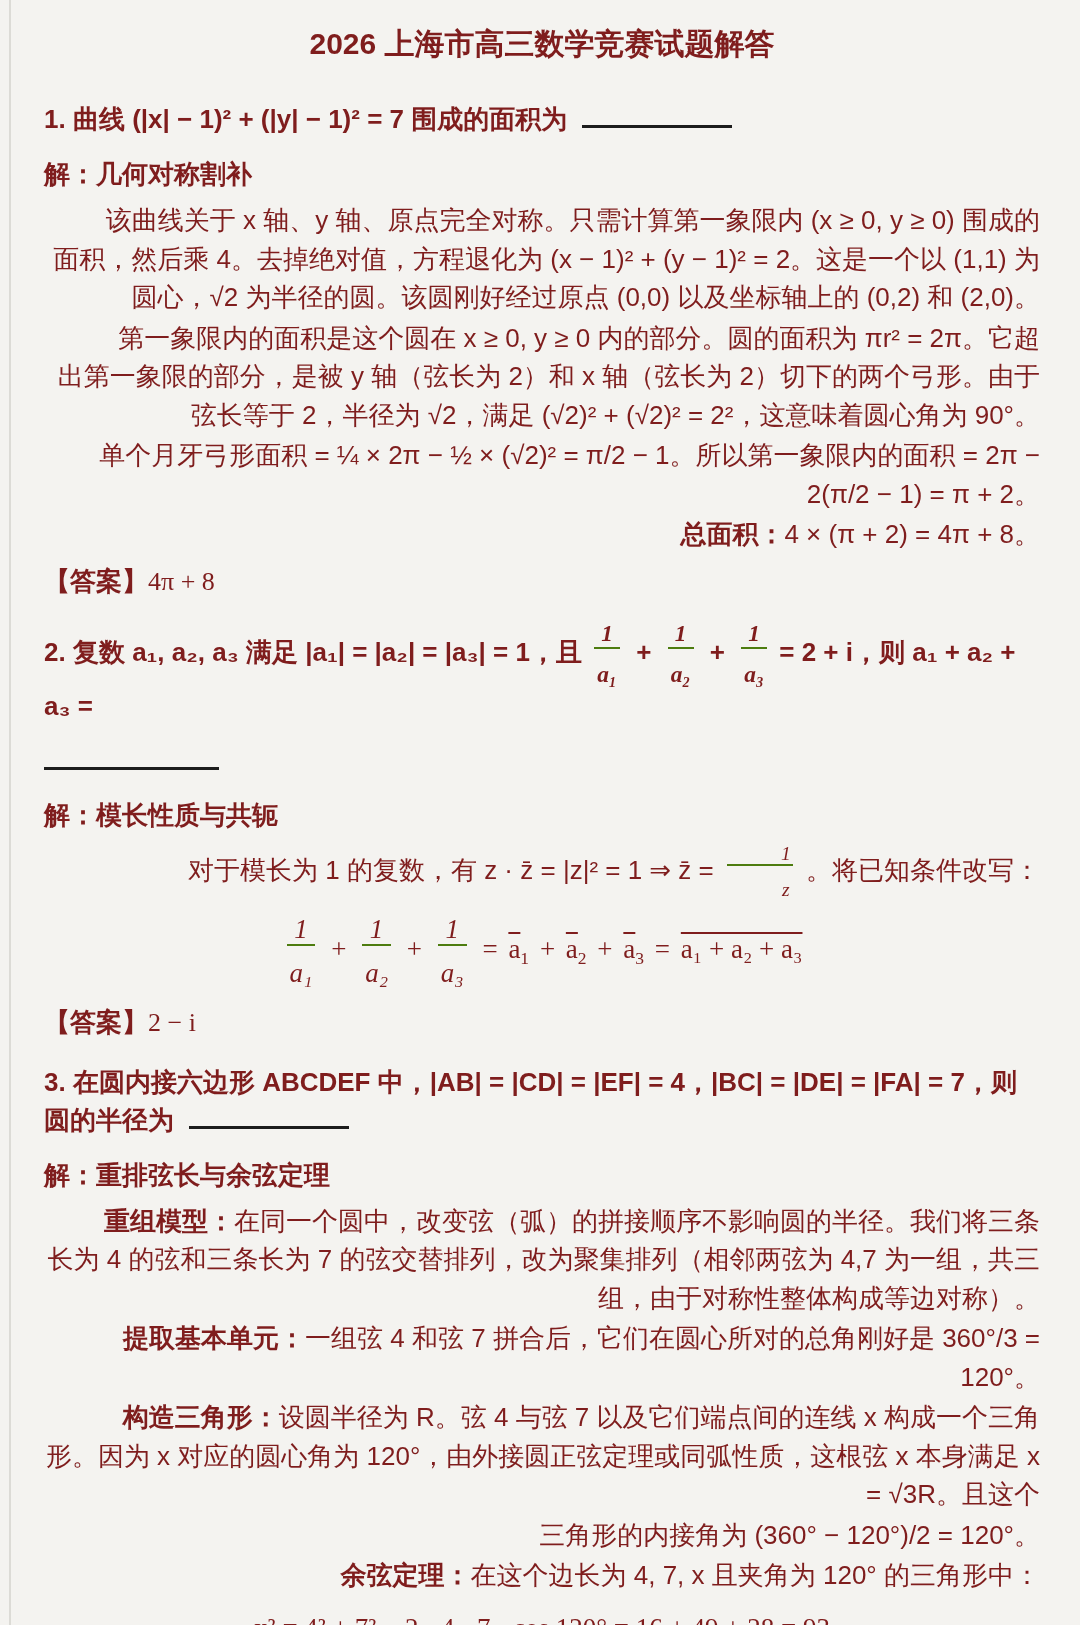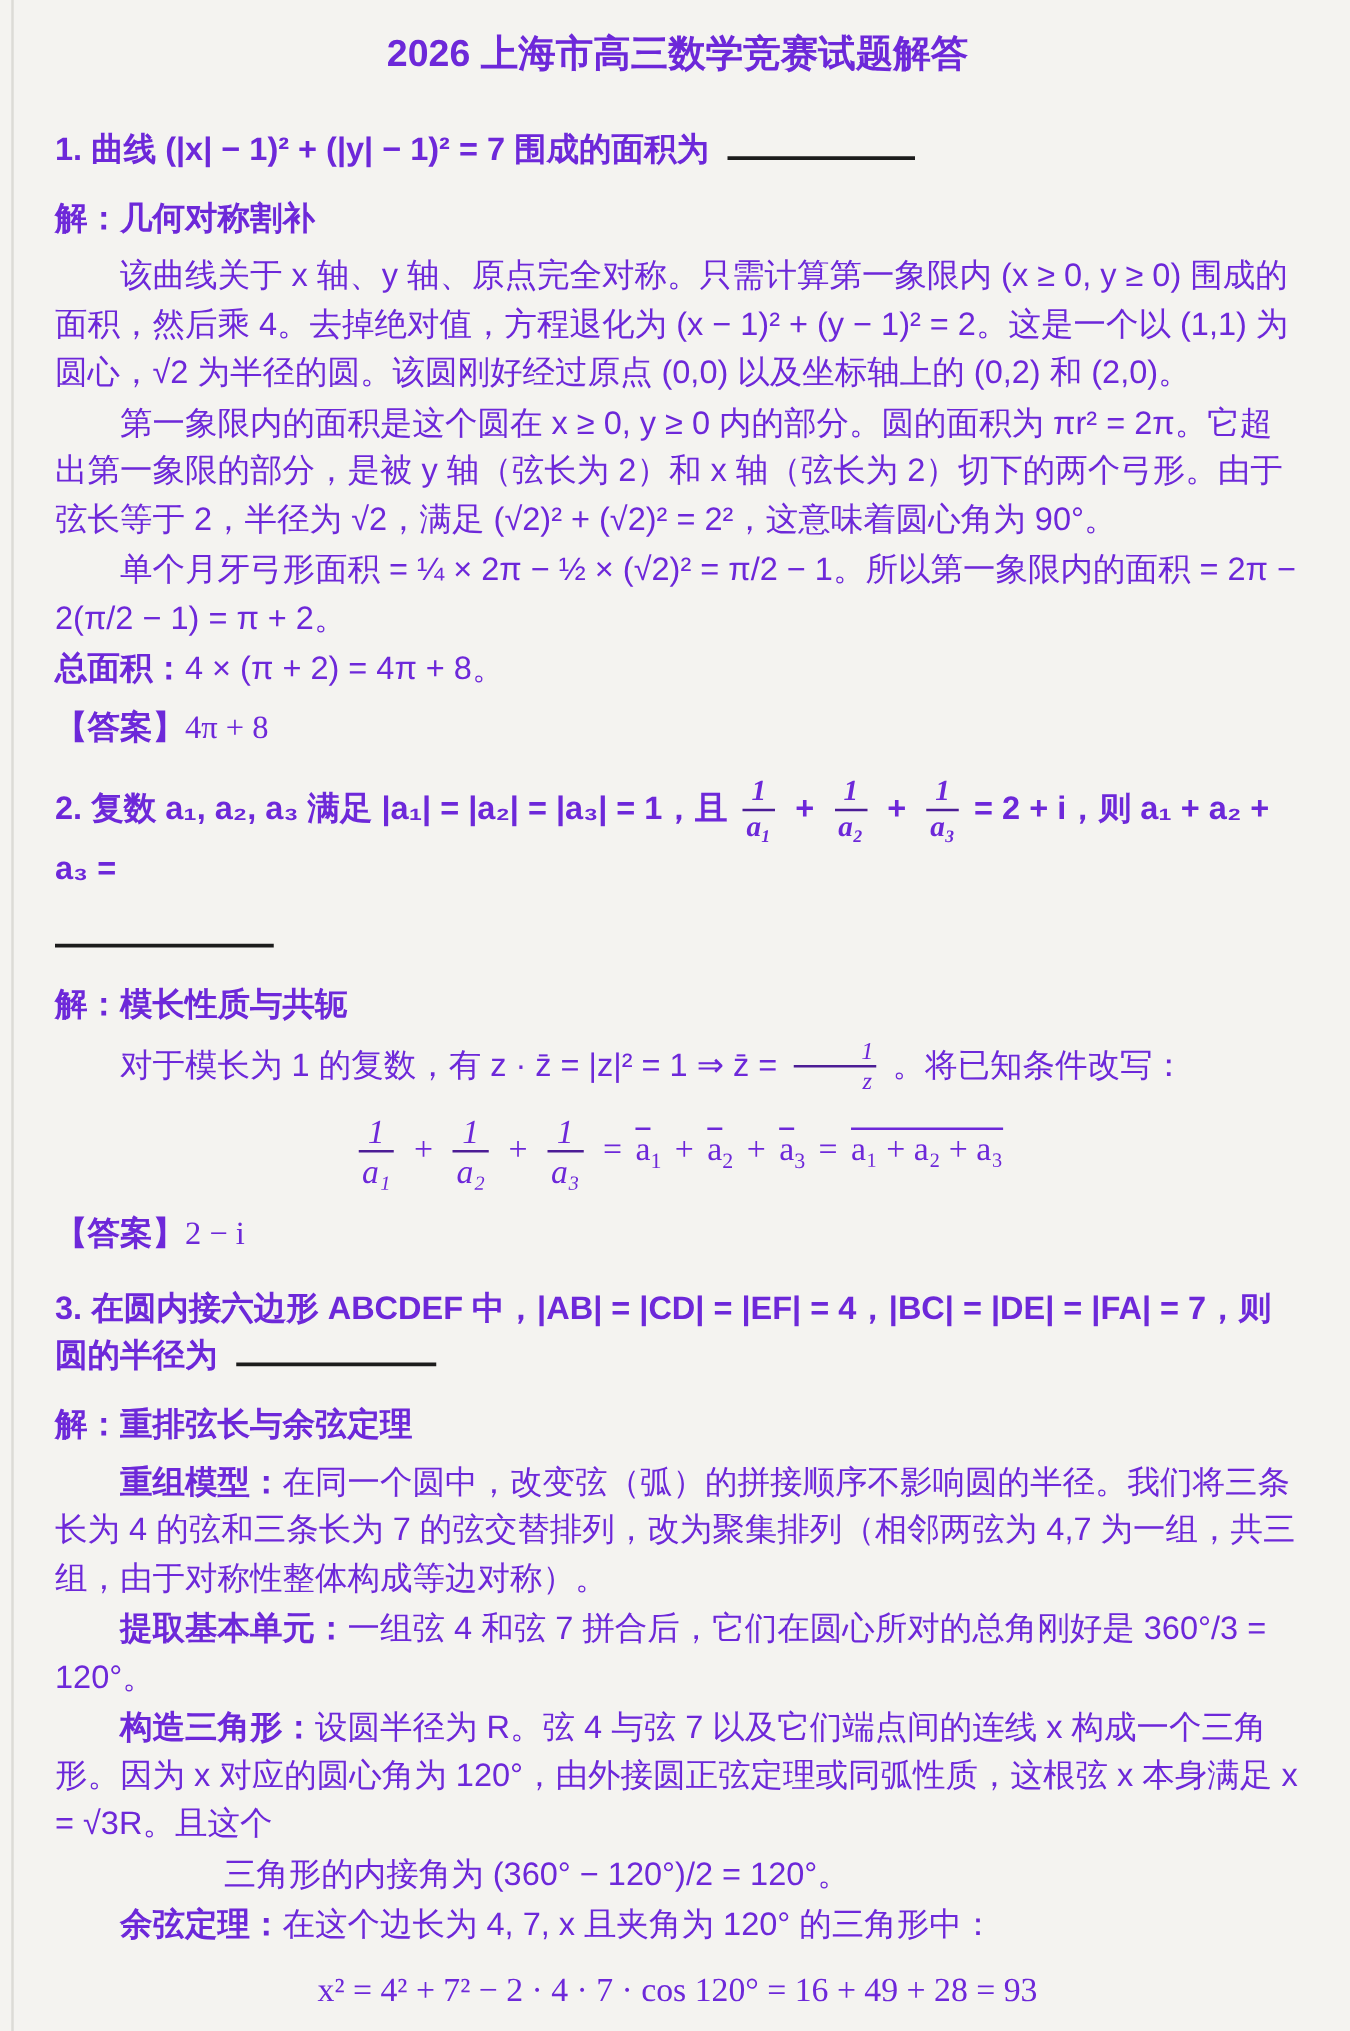--- a/index.html
+++ b/index.html
@@ -1,41 +1,41 @@
 <!DOCTYPE html>
 <html><head>
 <meta charset="utf-8">
 <style>
   html,body { margin:0; padding:0; background:#e7e6e3; }
   .page {
     position:relative; width:1080px; height:1625px; margin:0 auto;
-    background:#f4f3f0; color:#6d28d9; box-sizing:border-box;
+    background:#f4f3f0; color:#7f1d1d; box-sizing:border-box;
     padding:12px 40px 18px 44px; overflow:hidden;
     font-family:"Liberation Sans","DejaVu Sans",sans-serif;
     font-size:26px; line-height:1.48;
   }
   .edge { position:absolute; left:9px; top:0; bottom:0; width:2px; background:#dcdbd6; }
   .title { text-align:center; font-size:30px; font-weight:bold; margin:10px 0 34px 0; }
   .q { font-weight:bold; margin:20px 0 8px 0; }
   .method { font-weight:bold; margin:16px 0 8px 0; }
-  .para { margin:2px 0; text-indent:2em; }
+  .para { margin:2px 0; text-indent:2em;text-align:right; }
   .noind { text-indent:0; }
   .cont { text-indent:0; margin-left:135px; }
   .blankline { margin:16px 0 6px 0; }
   .blank { display:inline-block; height:0.95em; border-bottom:3px solid #1c1c1c; vertical-align:baseline; margin:0 8px; }
   .w150{width:150px} .w175{width:175px} .w160{width:160px}
   .ans { margin:8px 0 4px 0; }
   .ans .label { font-weight:bold; }
   .ans .val { font-family:"Liberation Serif","DejaVu Serif",serif; }
   .blabel { font-weight:bold; }
   .b { font-weight:normal; }
   .eqline { text-align:center; margin:14px 0; font-family:"Liberation Serif","DejaVu Serif",serif; font-size:27px; }
   .frac { display:inline-flex; flex-direction:column; align-items:center; vertical-align:middle;
           line-height:1.1; margin:0 5px; font-family:"Liberation Serif","DejaVu Serif",serif; font-style:italic; }
-  .frac .fd { border-top:2px solid #4c1d95; padding:1px 3px 0 3px; }
+  .frac .fd { border-top:2px solid #4d7c0f; padding:13px 3px 0 3px; }
   .frac .fn { padding:0 3px; }
   .frac.small { font-size:0.9em; }
   .frac.tiny { font-size:0.75em; }
   .ovl { text-decoration:overline; }
   sub { font-size:0.65em; }
   .op { margin:0 4px; }
 </style>
 </head>
 <body>
 

